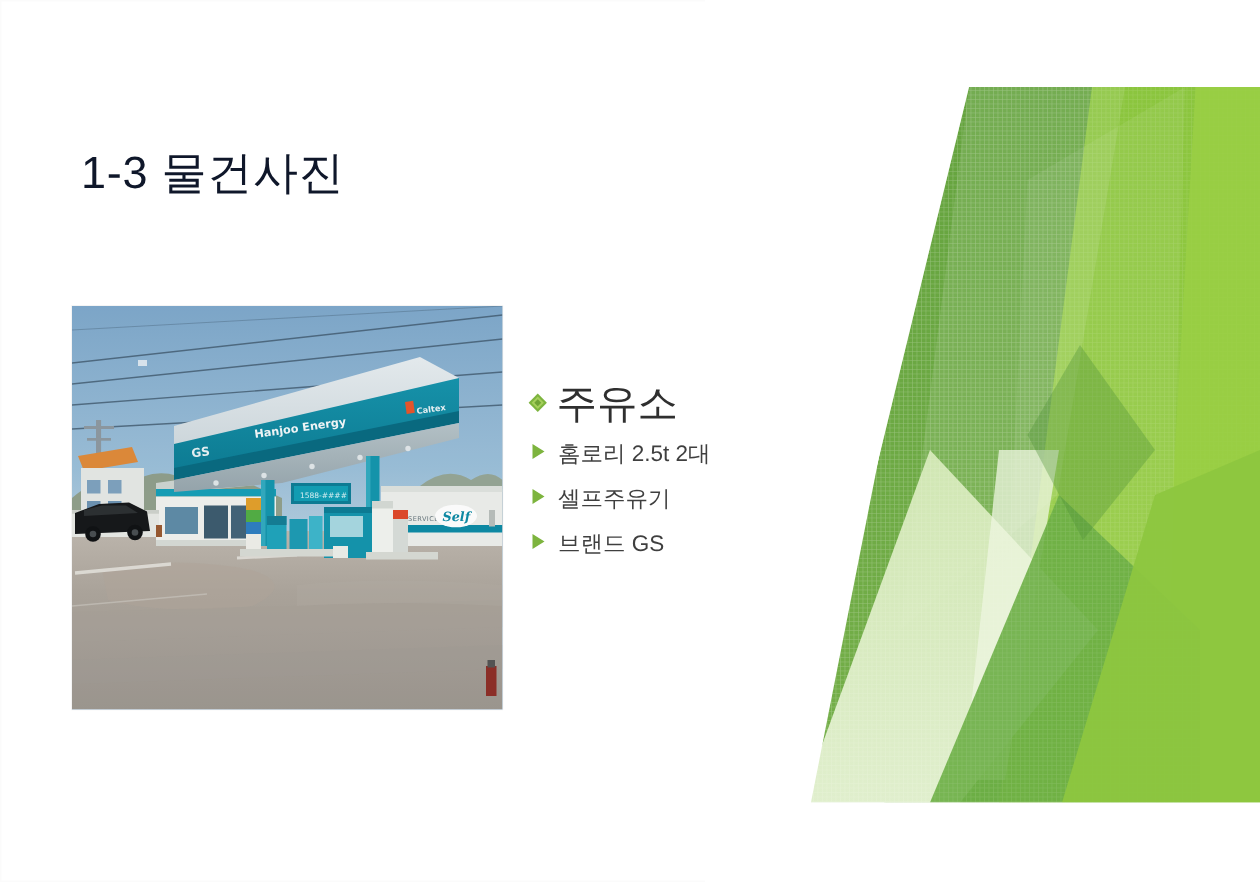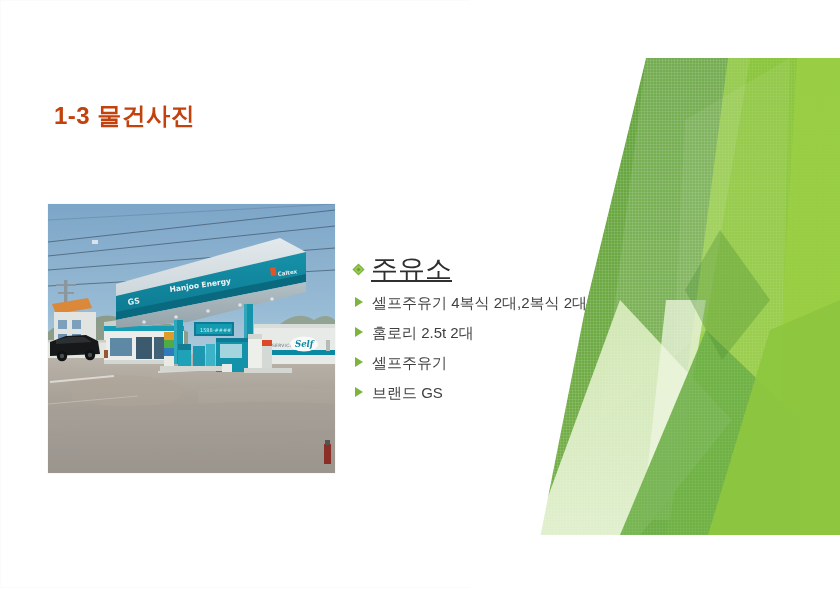--- a/index.html
+++ b/index.html
@@ -45,24 +45,24 @@
     height: 589px;
     overflow: hidden;
   }
   .facet-graphic svg { display: block; }
 
   
   .slide-title {
     position: absolute;
     left: 54px;
     top: 96px;
-    font-size: 24px;
+    font-size: 30px;
     line-height: 40px;
-    color: #c2410c;
-    font-weight: 700;
+    color: #0f172a;
+    font-weight: 400;
     letter-spacing: 0.5px;
     white-space: nowrap;
   }
 
   
   .photo-frame {
     position: absolute;
     left: 48px;
     top: 204px;
     width: 287px;
@@ -90,21 +90,20 @@
   .facet-bullet-icon {
     flex: 0 0 auto;
     margin-top: 10px;
   }
   .heading-text {
     font-size: 27px;
     line-height: 34px;
     color: #2f2f2f;
     font-weight: 400;
     white-space: nowrap;
-    text-decoration: underline;
   }
 
   ul.bullet-list {
     list-style: none;
     margin: 0;
     padding: 0;
   }
   li.bullet-item {
     display: flex;
     align-items: baseline;
@@ -369,24 +368,20 @@
         <svg width="13" height="13" viewBox="0 0 13 13" xmlns="http://www.w3.org/2000/svg">
           <polygon points="6.5,0.4 12.6,6.5 6.5,12.6 0.4,6.5" fill="#7DB43E"></polygon>
           <polygon points="6.5,2.4 10.6,6.5 6.5,10.6 2.4,6.5" fill="#A5CF5C"></polygon>
           <polygon points="6.5,4.2 8.8,6.5 6.5,8.8 4.2,6.5" fill="#6FA336"></polygon>
         </svg>
       </span>
       <span class="heading-text">주유소</span>
     </div>
 
     <ul class="bullet-list">
-      <li class="bullet-item">
-        <span class="tri"></span>
-        <span>셀프주유기 4복식 2대,2복식 2대</span>
-      </li>
       <li class="bullet-item">
         <span class="tri"></span>
         <span>홈로리 2.5t 2대</span>
       </li>
       <li class="bullet-item">
         <span class="tri"></span>
         <span>셀프주유기</span>
       </li>
       <li class="bullet-item">
         <span class="tri"></span>

